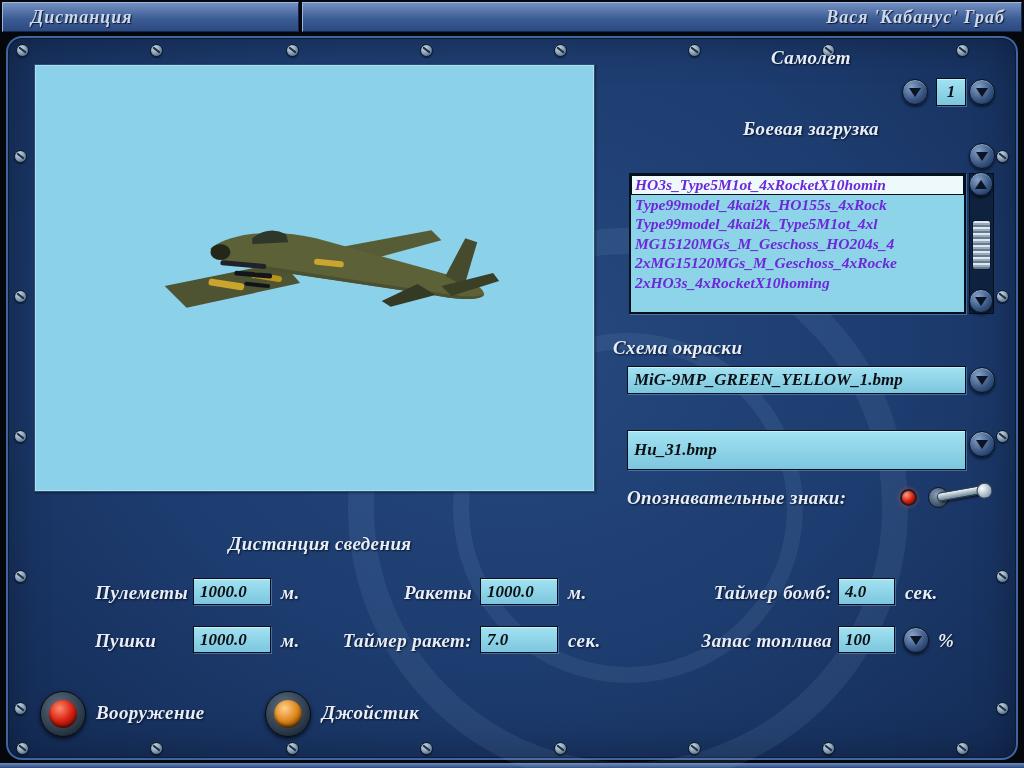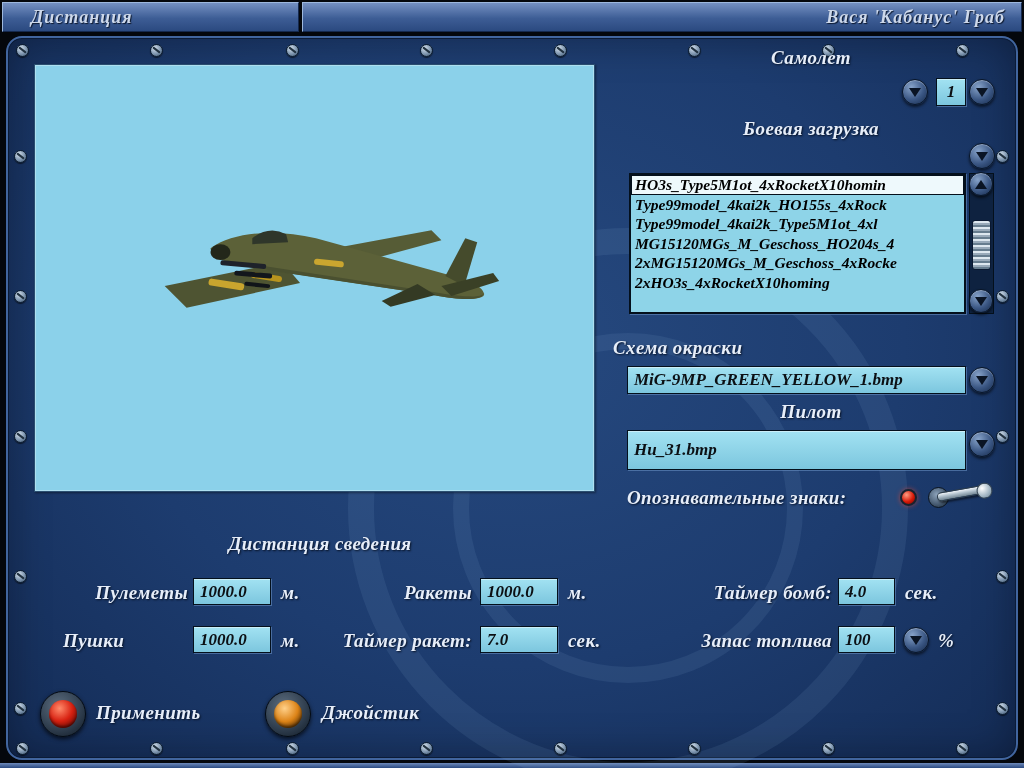--- a/index.html
+++ b/index.html
@@ -51,21 +51,21 @@
   
   #preview{position:absolute;left:34px;top:64px;width:561px;height:428px;z-index:4;
            background:#8bd1ea;border:1px solid #2a4e70;
            box-shadow:inset 0 0 0 1px rgba(255,255,255,.3), 1px 1px 2px rgba(0,0,0,.4)}
   #preview svg{width:100%;height:100%;display:block}
 
   
   #loadout-list{position:absolute;left:629px;top:173px;width:337px;height:141px;z-index:5;
            background:#8ed4e8;border:2px solid #04101c;overflow:hidden;
            box-shadow:1px 1px 0 rgba(110,150,200,.55)}
-  .list-item{height:19.5px;line-height:19.5px;padding:0 4px;color:#000000;font-size:15.5px;
+  .list-item{height:19.5px;line-height:19.5px;padding:0 4px;color:#6d28d9;font-size:15.5px;
            font-weight:bold;white-space:nowrap;overflow:hidden;cursor:pointer}
   .list-item.selected{background:#eef9fc;outline:1px solid #04101c;outline-offset:-1px}
 
   #scrollbar{position:absolute;left:969px;top:173px;width:25px;height:141px;z-index:5;
            background:#0e2240;border:1px solid #04101c}
   #scroll-thumb{position:absolute;left:2px;top:46px;width:19px;height:50px;border-radius:3px;
            border:1px solid #0a1830;
            background:repeating-linear-gradient(180deg,#dde7ef 0 2px,#99aaba 2px 4px,#667c8e 4px 6px)}
   #scroll-up{left:969px;top:172px}
   #scroll-down{left:969px;top:289px}
@@ -164,21 +164,20 @@
   <div id="scrollbar">
     <div id="scroll-thumb"></div>
   </div>
   <div class="arrow-btn up" id="scroll-up" style="width:24px;height:24px"></div>
   <div class="arrow-btn" id="scroll-down" style="width:24px;height:24px"></div>
 
   <div class="lbl" style="left:613px;top:337px;width:368px;text-align:left">Схема окраски</div>
   <div class="field" style="left:627px;top:366px;width:339px;height:28px">MiG-9MP_GREEN_YELLOW_1.bmp</div>
   <div class="arrow-btn" style="left:969px;top:367px"></div>
 
-  <div class="lbl" style="left:627px;top:401px;width:368px;text-align:center">Пилот</div>
   <div class="field" style="left:627px;top:430px;width:339px;height:40px">Hu_31.bmp</div>
   <div class="arrow-btn" style="left:969px;top:431px"></div>
 
   <div class="lbl" style="left:627px;top:487px">Опознавательные знаки:</div>
   <div id="marking-toggle">
     <div class="tg-light"></div>
     <div class="tg-base"></div>
     <div class="tg-lever"></div>
   </div>
 
@@ -189,37 +188,37 @@
   <div class="lbl" style="left:281px;top:582px">м.</div>
 
   <div class="lbl" style="left:358px;top:582px;width:114px;text-align:right">Ракеты</div>
   <div class="field" style="left:480px;top:578px;width:78px;height:27px">1000.0</div>
   <div class="lbl" style="left:568px;top:582px">м.</div>
 
   <div class="lbl" style="left:698px;top:582px;width:134px;text-align:right">Таймер бомб:</div>
   <div class="field" style="left:838px;top:578px;width:57px;height:27px">4.0</div>
   <div class="lbl" style="left:905px;top:582px">сек.</div>
 
-  <div class="lbl" style="left:63px;top:630px;width:125px;text-align:left">Пушки</div>
+  <div class="lbl" style="left:63px;top:630px;width:125px;text-align:center">Пушки</div>
   <div class="field" style="left:193px;top:626px;width:78px;height:27px">1000.0</div>
   <div class="lbl" style="left:281px;top:630px">м.</div>
 
   <div class="lbl" style="left:338px;top:630px;width:134px;text-align:right">Таймер ракет:</div>
   <div class="field" style="left:480px;top:626px;width:78px;height:27px">7.0</div>
   <div class="lbl" style="left:568px;top:630px">сек.</div>
 
   <div class="lbl" style="left:698px;top:630px;width:134px;text-align:right">Запас топлива</div>
   <div class="field" style="left:838px;top:626px;width:57px;height:27px">100</div>
   <div class="arrow-btn" style="left:903px;top:627px"></div>
   <div class="lbl" style="left:938px;top:630px">%</div>
 
   <div class="btn-base" style="left:40px;top:691px">
     <div class="btn-dome dome-red"></div>
   </div>
-  <div class="lbl" style="left:96px;top:702px">Применить</div>
+  <div class="lbl" style="left:96px;top:702px">Вооружение</div>
 
   <div class="btn-base" style="left:265px;top:691px">
     <div class="btn-dome dome-amber"></div>
   </div>
   <div class="lbl" style="left:322px;top:702px">Джойстик</div>
 
 <div class="screw" style="left: 16px; top: 44px;"></div>
     <div class="screw" style="left: 16px; top: 742px;"></div>
     <div class="screw" style="left: 150px; top: 44px;"></div>
     <div class="screw" style="left: 150px; top: 742px;"></div>

